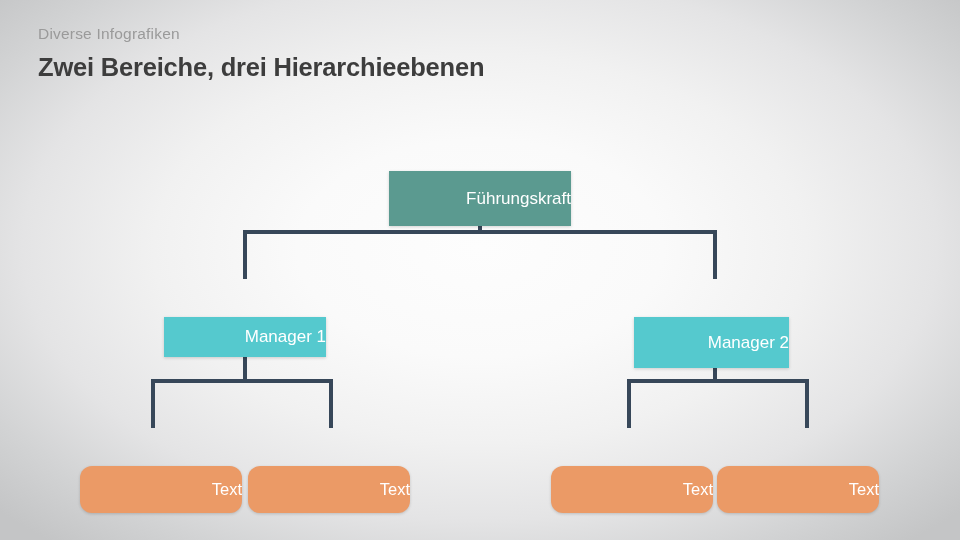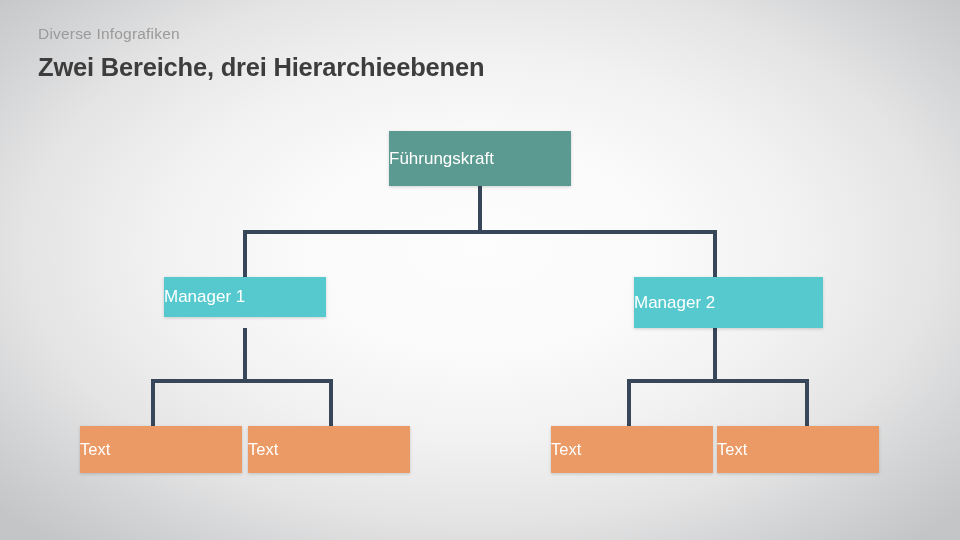--- a/index.html
+++ b/index.html
@@ -51,36 +51,38 @@
   .conn {
     position: absolute;
     background: #374759;
   }
 
   
   .node {
     position: absolute;
     display: flex;
     align-items: center;
-    justify-content: flex-start;
+    justify-content: flex-end;
     color: #ffffff;
     box-sizing: border-box;
     box-shadow: 0 1px 3px rgba(0,0,0,0.17);
+    margin-top: 40px;
   }
   .node-lead {
     background: #5b9a90;
     font-size: 17px;
   }
   .node-mgr {
     background: #55c9ce;
     font-size: 17px;
   }
   .node-text {
     background: #eb9a66;
     font-size: 16.5px;
+    border-radius: 12px;
   }
 </style>
 </head>
 <body>
 
 <div id="slide">
 
   <div id="title">Zwei Bereiche, drei Hierarchieebenen</div>
   <div id="eyebrow">Diverse Infografiken</div>
 
@@ -102,21 +104,21 @@
   <div class="conn" style="left:627px; top:379px; width:4px; height:49px;"></div>
   <div class="conn" style="left:805px; top:379px; width:4px; height:49px;"></div>
 
   <div class="node node-lead" style="left:389px; top:131px; width:182px; height:55px;">
     <span>Führungskraft</span>
   </div>
 
   <div class="node node-mgr" style="left:164px; top:277px; width:162px; height:40px;">
     <span>Manager 1</span>
   </div>
-  <div class="node node-mgr" style="left:634px; top:277px; width:189px; height:51px;">
+  <div class="node node-mgr" style="left:634px; top:277px; width:155px; height:51px;">
     <span>Manager 2</span>
   </div>
 
   <div class="node node-text" style="left:80px; top:426px; width:162px; height:47px;">
     <span>Text</span>
   </div>
   <div class="node node-text" style="left:248px; top:426px; width:162px; height:47px;">
     <span>Text</span>
   </div>
   <div class="node node-text" style="left:551px; top:426px; width:162px; height:47px;">

